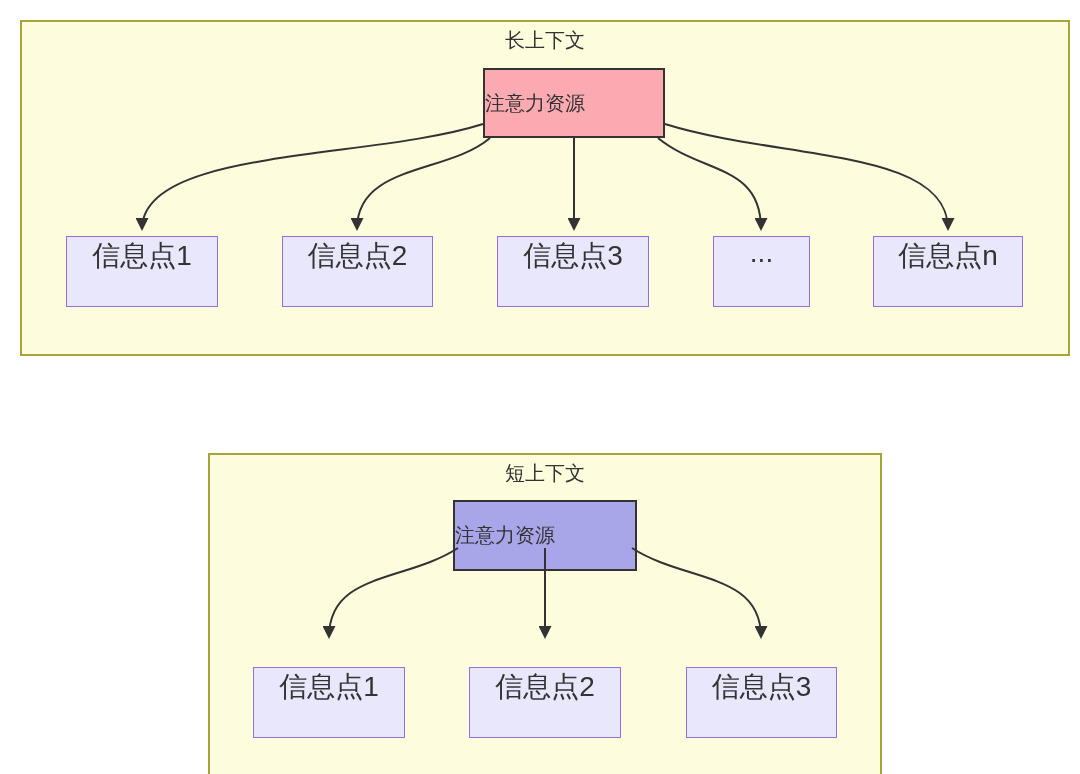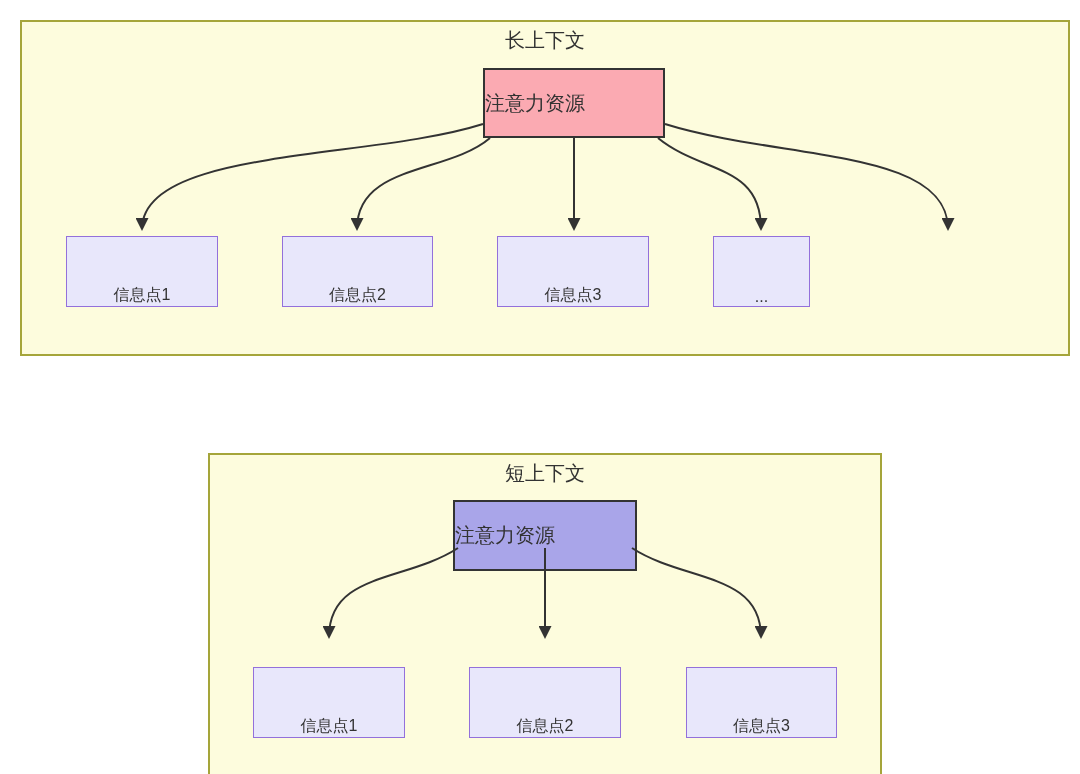--- a/index.html
+++ b/index.html
@@ -56,25 +56,25 @@
     left: 461px; top: 46px; width: 182px; height: 70px;
     background: var(--attention-long-bg);
   }
   .attention-short {
     left: 243px; top: 45px; width: 184px; height: 71px;
     background: var(--attention-short-bg);
   }
   .node {
     position: absolute;
     display: flex;
-    align-items: flex-end;
+    align-items: flex-start;
     justify-content: center;
     background: var(--node-bg);
     border: 1.5px solid var(--node-border);
-    font-size: 16px;
+    font-size: 28px;
     color: var(--text);
     height: 71px;
   }
   
   .ln1 { left: 44px;  top: 214px; width: 152px; }
   .ln2 { left: 260px; top: 214px; width: 151px; }
   .ln3 { left: 475px; top: 214px; width: 152px; }
   .ln4 { left: 691px; top: 214px; width: 97px;  }
   .ln5 { left: 851px; top: 214px; width: 150px; }
   
@@ -108,20 +108,23 @@
     </div>
     <div class="node ln2">
       <span>信息点2</span>
     </div>
     <div class="node ln3">
       <span>信息点3</span>
     </div>
     <div class="node ln4">
       <span>...</span>
     </div>
+    <div class="node ln5">
+      <span>信息点n</span>
+    </div>
   </section>
 
   <section class="container container-short">
     <div class="container-title">短上下文</div>
     <div class="attention-box attention-short">
       <span>注意力资源</span>
     </div>
     <div class="node sn1">
       <span>信息点1</span>
     </div>

